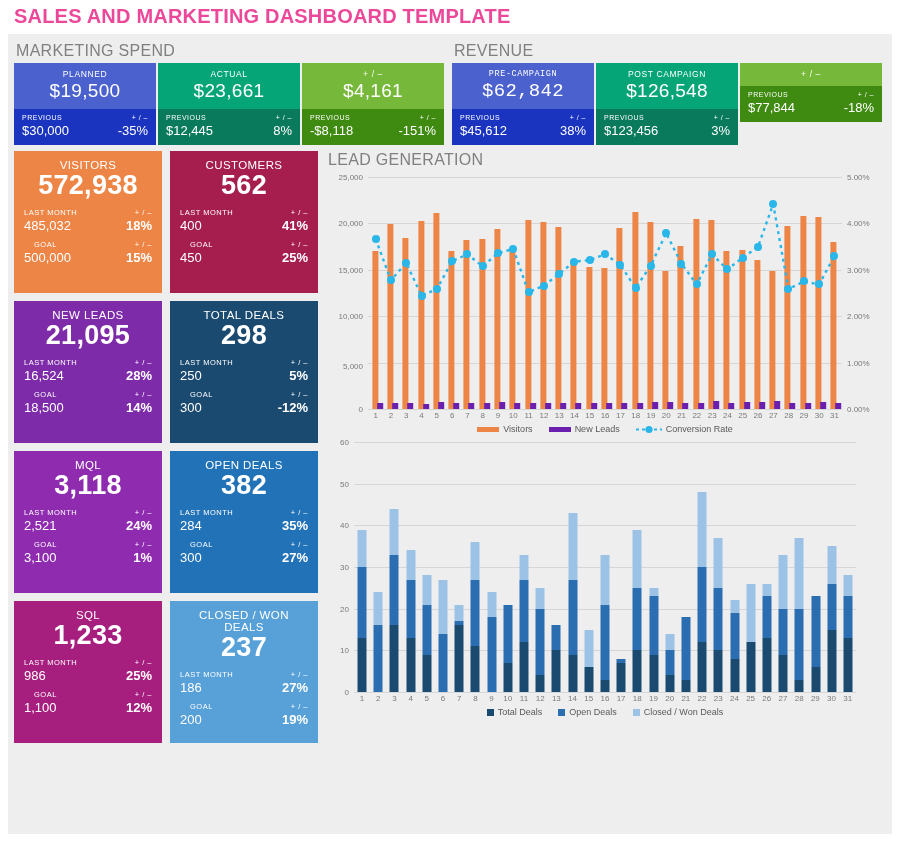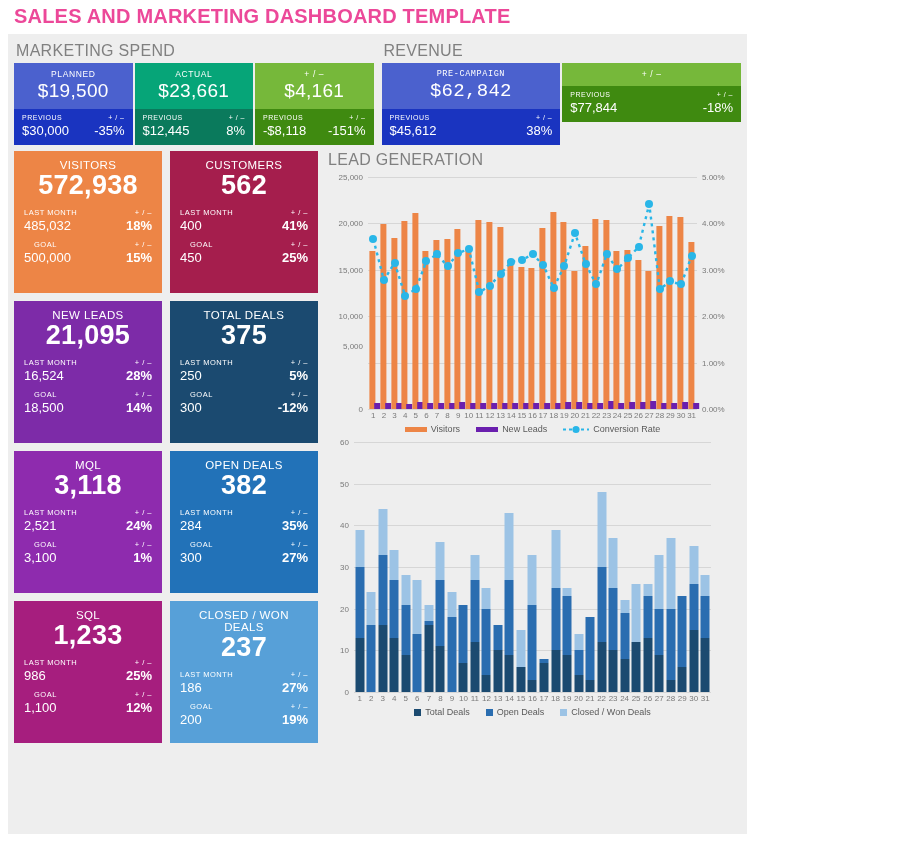--- a/index.html
+++ b/index.html
@@ -25,21 +25,21 @@
   #dashboard-title {
     color: #ec4899;
     font-size: 20px;
     font-weight: bold;
     letter-spacing: 0.2px;
   }
   
   #canvas {
     position: absolute;
     left: 8px; top: 34px;
-    width: 739px; height: 800px;
+    width: 884px; height: 800px;
     background: #eeeeee;
     box-sizing: border-box;
   }
   
   .panel-row { display: flex; padding: 6px 6px 0 6px; gap: 8px; }
   .summary-panel { width: 430px; }
   .panel-title {
     color: #808080;
     font-size: 16px;
     padding: 2px 0 3px 2px;
@@ -223,20 +223,36 @@
                 <span class="sb-lab">PREVIOUS</span>
                 <span class="sb-lab right">+ / –</span>
               </div>
               <div class="sum-bot-row">
                 <span class="sb-val">$45,612</span>
                 <span class="sb-val right">38%</span>
               </div>
             </div>
           </div>
 
+          <div class="sum-col">
+            <div class="sum-top" id="rv1-top" style="background: rgb(6, 165, 120);">
+              <div class="sum-top-label">POST CAMPAIGN</div>
+              <div class="sum-top-value">$126,548</div>
+            </div>
+            <div class="sum-bot" id="rv1-bot" style="background: rgb(10, 122, 92);">
+              <div class="sum-bot-row">
+                <span class="sb-lab">PREVIOUS</span>
+                <span class="sb-lab right">+ / –</span>
+              </div>
+              <div class="sum-bot-row">
+                <span class="sb-val">$123,456</span>
+                <span class="sb-val right">3%</span>
+              </div>
+            </div>
+          </div>
 
           <div class="sum-col">
             <div class="sum-top" id="rv2-top" style="background: rgb(118, 184, 58);">
               <div class="sum-top-label">+ / –</div>
             </div>
             <div class="sum-bot" id="rv2-bot" style="background: rgb(63, 138, 16);">
               <div class="sum-bot-row">
                 <span class="sb-lab">PREVIOUS</span>
                 <span class="sb-lab right">+ / –</span>
               </div>
@@ -324,21 +340,21 @@
                   <span class="r">+ / –</span>
                 </div>
                 <div class="kpi-sub-vals">
                   <span>18,500</span>
                   <span class="r">14%</span>
                 </div>
               </div>
             </div>
             <div class="kpi-card" style="background: rgb(27, 74, 112);">
               <div class="kpi-title">TOTAL DEALS</div>
-              <div class="kpi-value">375</div>
+              <div class="kpi-value">298</div>
               <div class="kpi-sub">
                 <div class="kpi-sub-head">
                   <span>LAST MONTH</span>
                   <span class="r">+ / –</span>
                 </div>
                 <div class="kpi-sub-vals">
                   <span>250</span>
                   <span class="r">5%</span>
                 </div>
               </div>
@@ -459,21 +475,21 @@
       <div id="charts-col">
 
         <div class="chart-box">
           <div class="chart-title">LEAD GENERATION</div>
           <div id="leadgen-plot-wrap" style="position:relative;height:232px;margin:8px 44px 0 44px;">
             <div class="plot" id="leadgen-plot" style="height: 232px; width: 100%;">
                 <div class="gridline" style="top: 232px;"></div>
                 <div class="ytick left" style="top: 232px;">0</div>
                 <div class="ytick right" style="top: 232px;">0.00%</div>
                 <div class="gridline" style="top: 185.6px;"></div>
-                <div class="ytick left" style="top: 169px;">5,000</div>
+                <div class="ytick left" style="top: 189px;">5,000</div>
                 <div class="ytick right" style="top: 185.6px;">1.00%</div>
                 <div class="gridline" style="top: 139.2px;"></div>
                 <div class="ytick left" style="top: 139.2px;">10,000</div>
                 <div class="ytick right" style="top: 139.2px;">2.00%</div>
                 <div class="gridline" style="top: 92.8px;"></div>
                 <div class="ytick left" style="top: 92.8px;">15,000</div>
                 <div class="ytick right" style="top: 92.8px;">3.00%</div>
                 <div class="gridline" style="top: 46.4px;"></div>
                 <div class="ytick left" style="top: 46.4px;">20,000</div>
                 <div class="ytick right" style="top: 46.4px;">4.00%</div>

